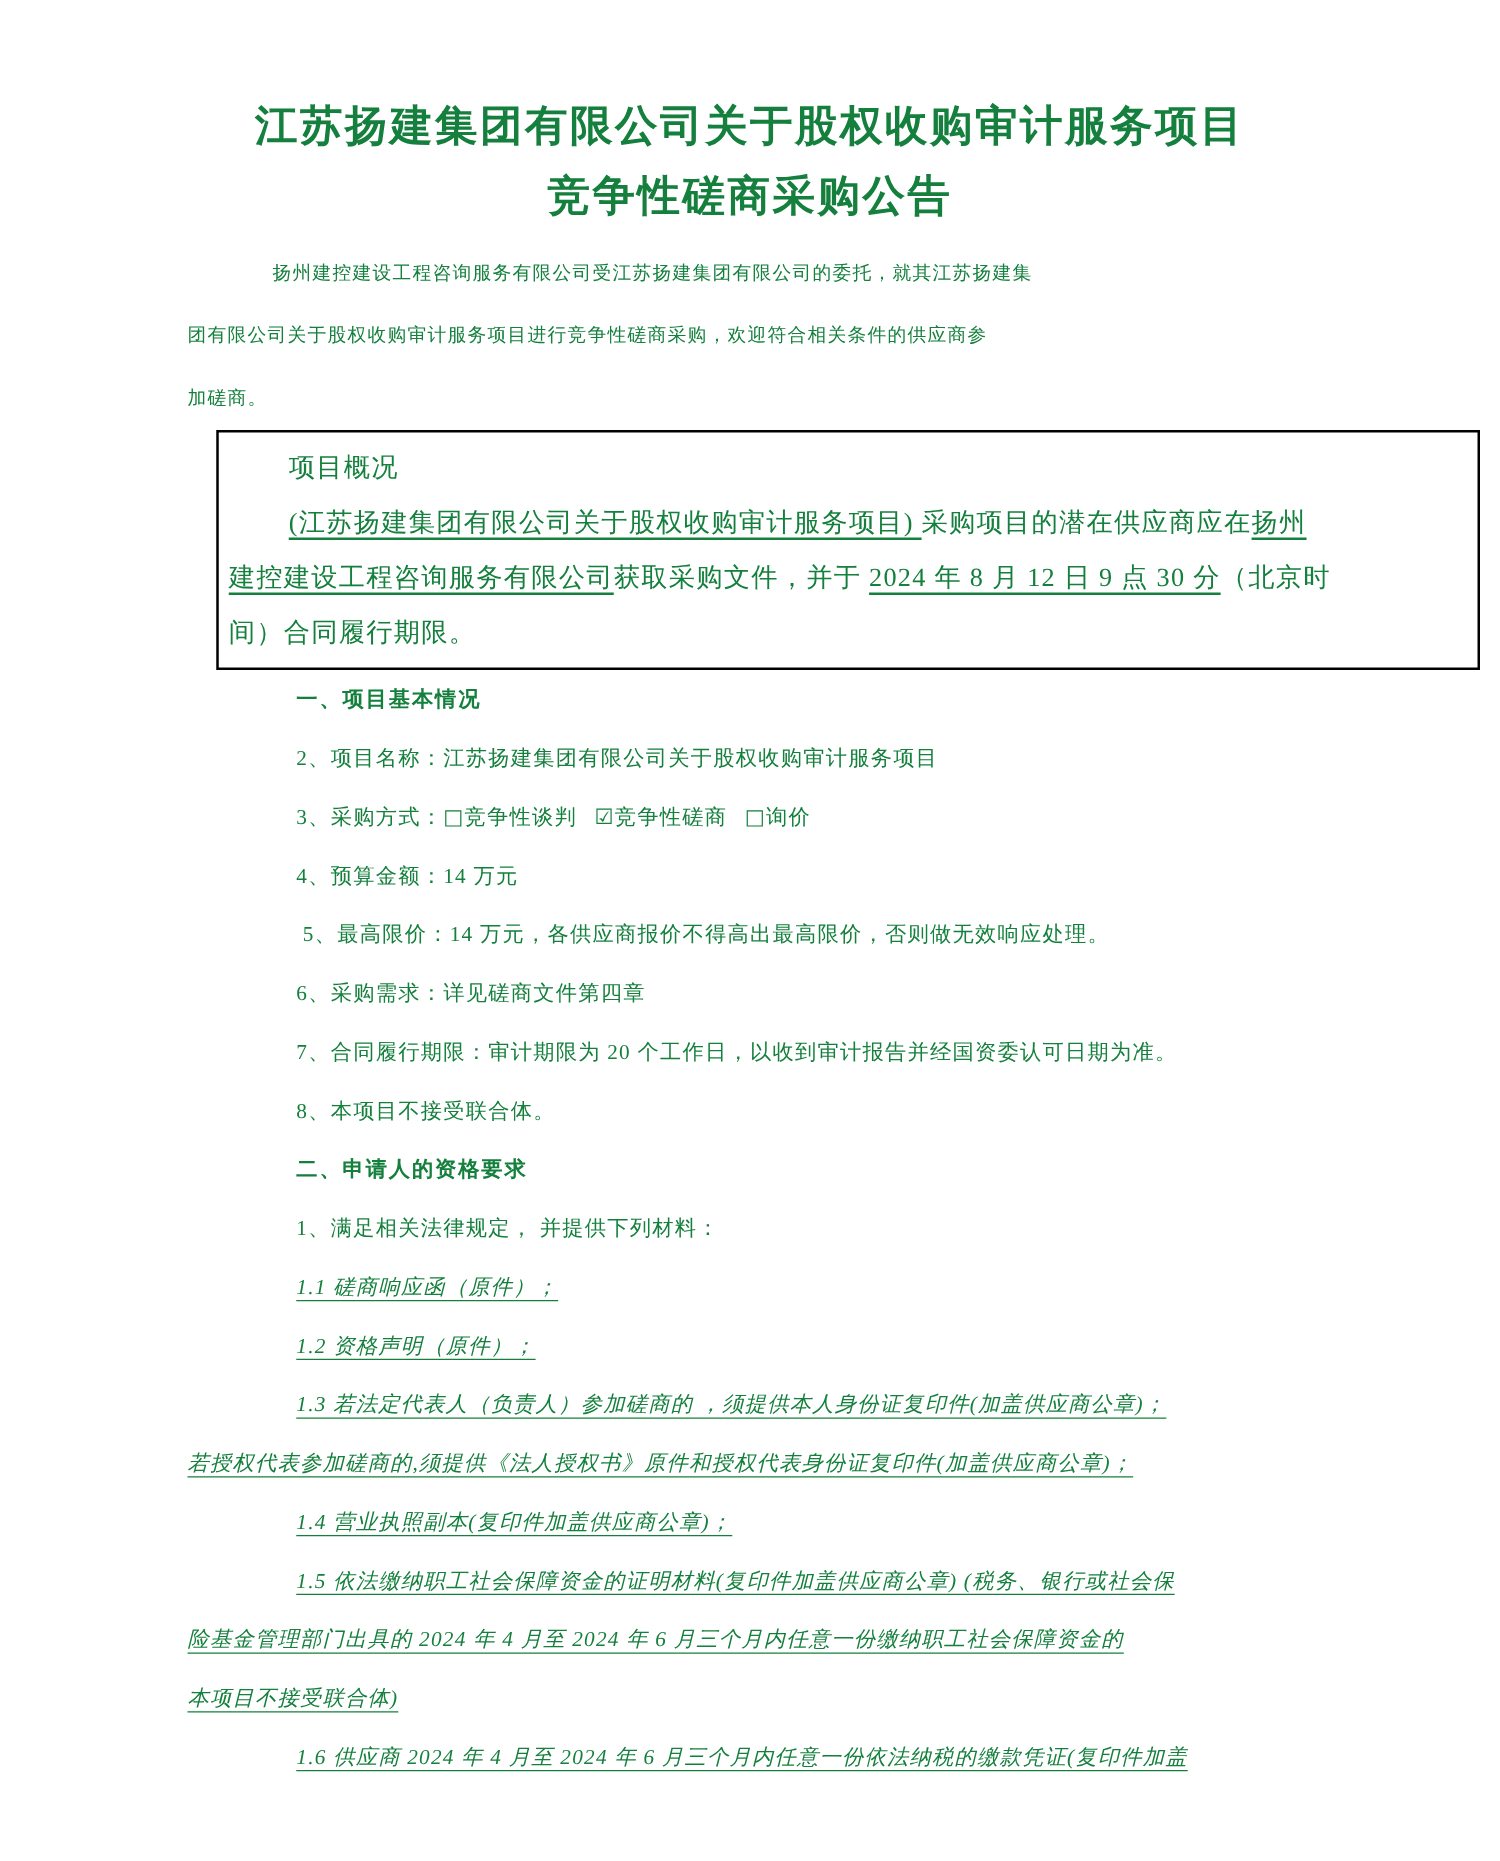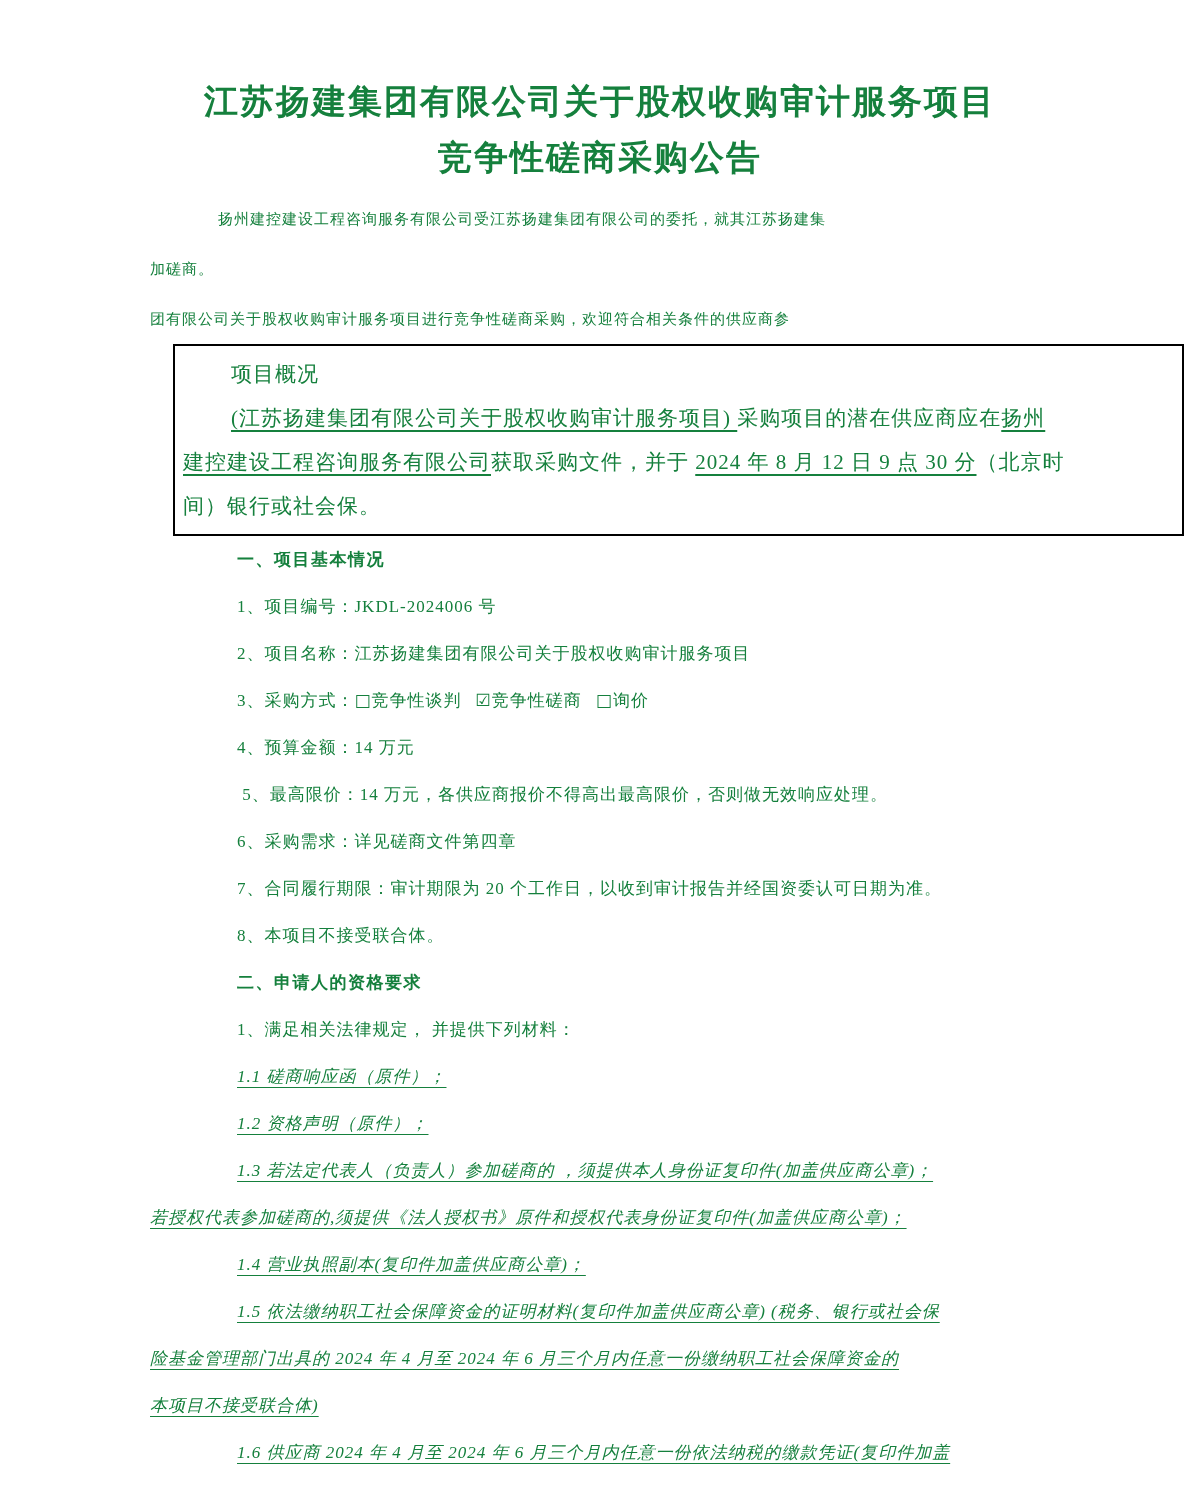--- a/index.html
+++ b/index.html
@@ -74,34 +74,33 @@
 <div class="page">
 
   <div class="title-block">
     <span class="title-line">江苏扬建集团有限公司关于股权收购审计服务项目</span>
     <span class="title-line">竞争性磋商采购公告</span>
   </div>
 
   <div class="margin-wrap">
     <div class="intro">
       <div class="intro-line first-indent">扬州建控建设工程咨询服务有限公司受江苏扬建集团有限公司的委托，就其江苏扬建集</div>
+      <div class="intro-line">团有限公司关于股权收购审计服务项目进行竞争性磋商采购，欢迎符合相关条件的供应商参</div>
       <div class="intro-line">加磋商。</div>
-      <div class="intro-line">团有限公司关于股权收购审计服务项目进行竞争性磋商采购，欢迎符合相关条件的供应商参</div>
     </div>
 
     <div class="overview-box">
       <div class="box-line box-indent">项目概况</div>
       <div class="box-line box-indent"><span class="u">(江苏扬建集团有限公司关于股权收购审计服务项目) </span><span>采购项目的潜在供应商应在</span><span class="u">扬州</span></div>
       <div class="box-line"><span class="u">建控建设工程咨询服务有限公司</span><span>获取采购文件，并于 </span><span class="u">2024 年 8 月 12 日 9 点 30 分</span><span>（北京时</span></div>
-      <div class="box-line">间）银行或社会保。</div>
+      <div class="box-line">间）合同履行期限。</div>
     </div>
 
     <div>
       <div class="line indent sec-heading">一、项目基本情况</div>
-      <div class="line indent">1、项目编号：JKDL-2024006 号</div>
       <div class="line indent">2、项目名称：江苏扬建集团有限公司关于股权收购审计服务项目</div>
       <div class="line indent"><span>3、采购方式：</span><span class="opt"><span class="cb">□</span><span>竞争性谈判</span></span><span class="opt"><span class="cb">☑</span><span>竞争性磋商</span></span><span class="opt"><span class="cb">□</span><span>询价</span></span></div>
       <div class="line indent">4、预算金额：14 万元</div>
       <div class="line indent"> 5、最高限价：14 万元，各供应商报价不得高出最高限价，否则做无效响应处理。</div>
       <div class="line indent">6、采购需求：详见磋商文件第四章</div>
       <div class="line indent">7、合同履行期限：审计期限为 20 个工作日，以收到审计报告并经国资委认可日期为准。</div>
       <div class="line indent">8、本项目不接受联合体。</div>
     </div>
 
     <div>

